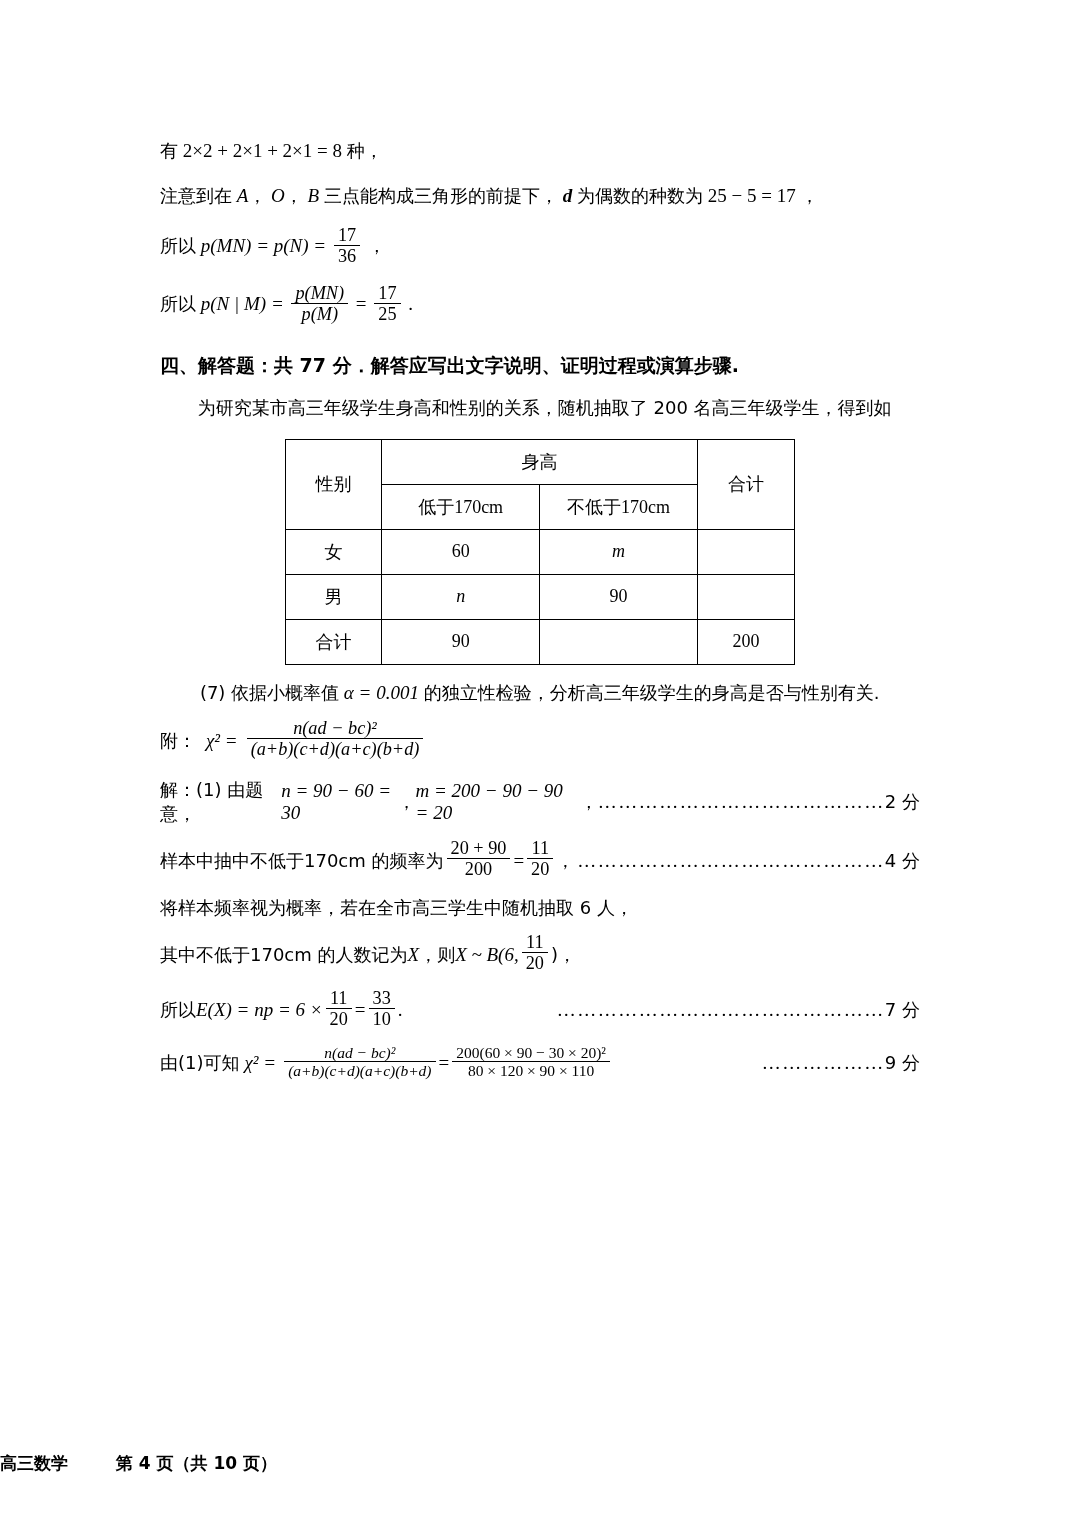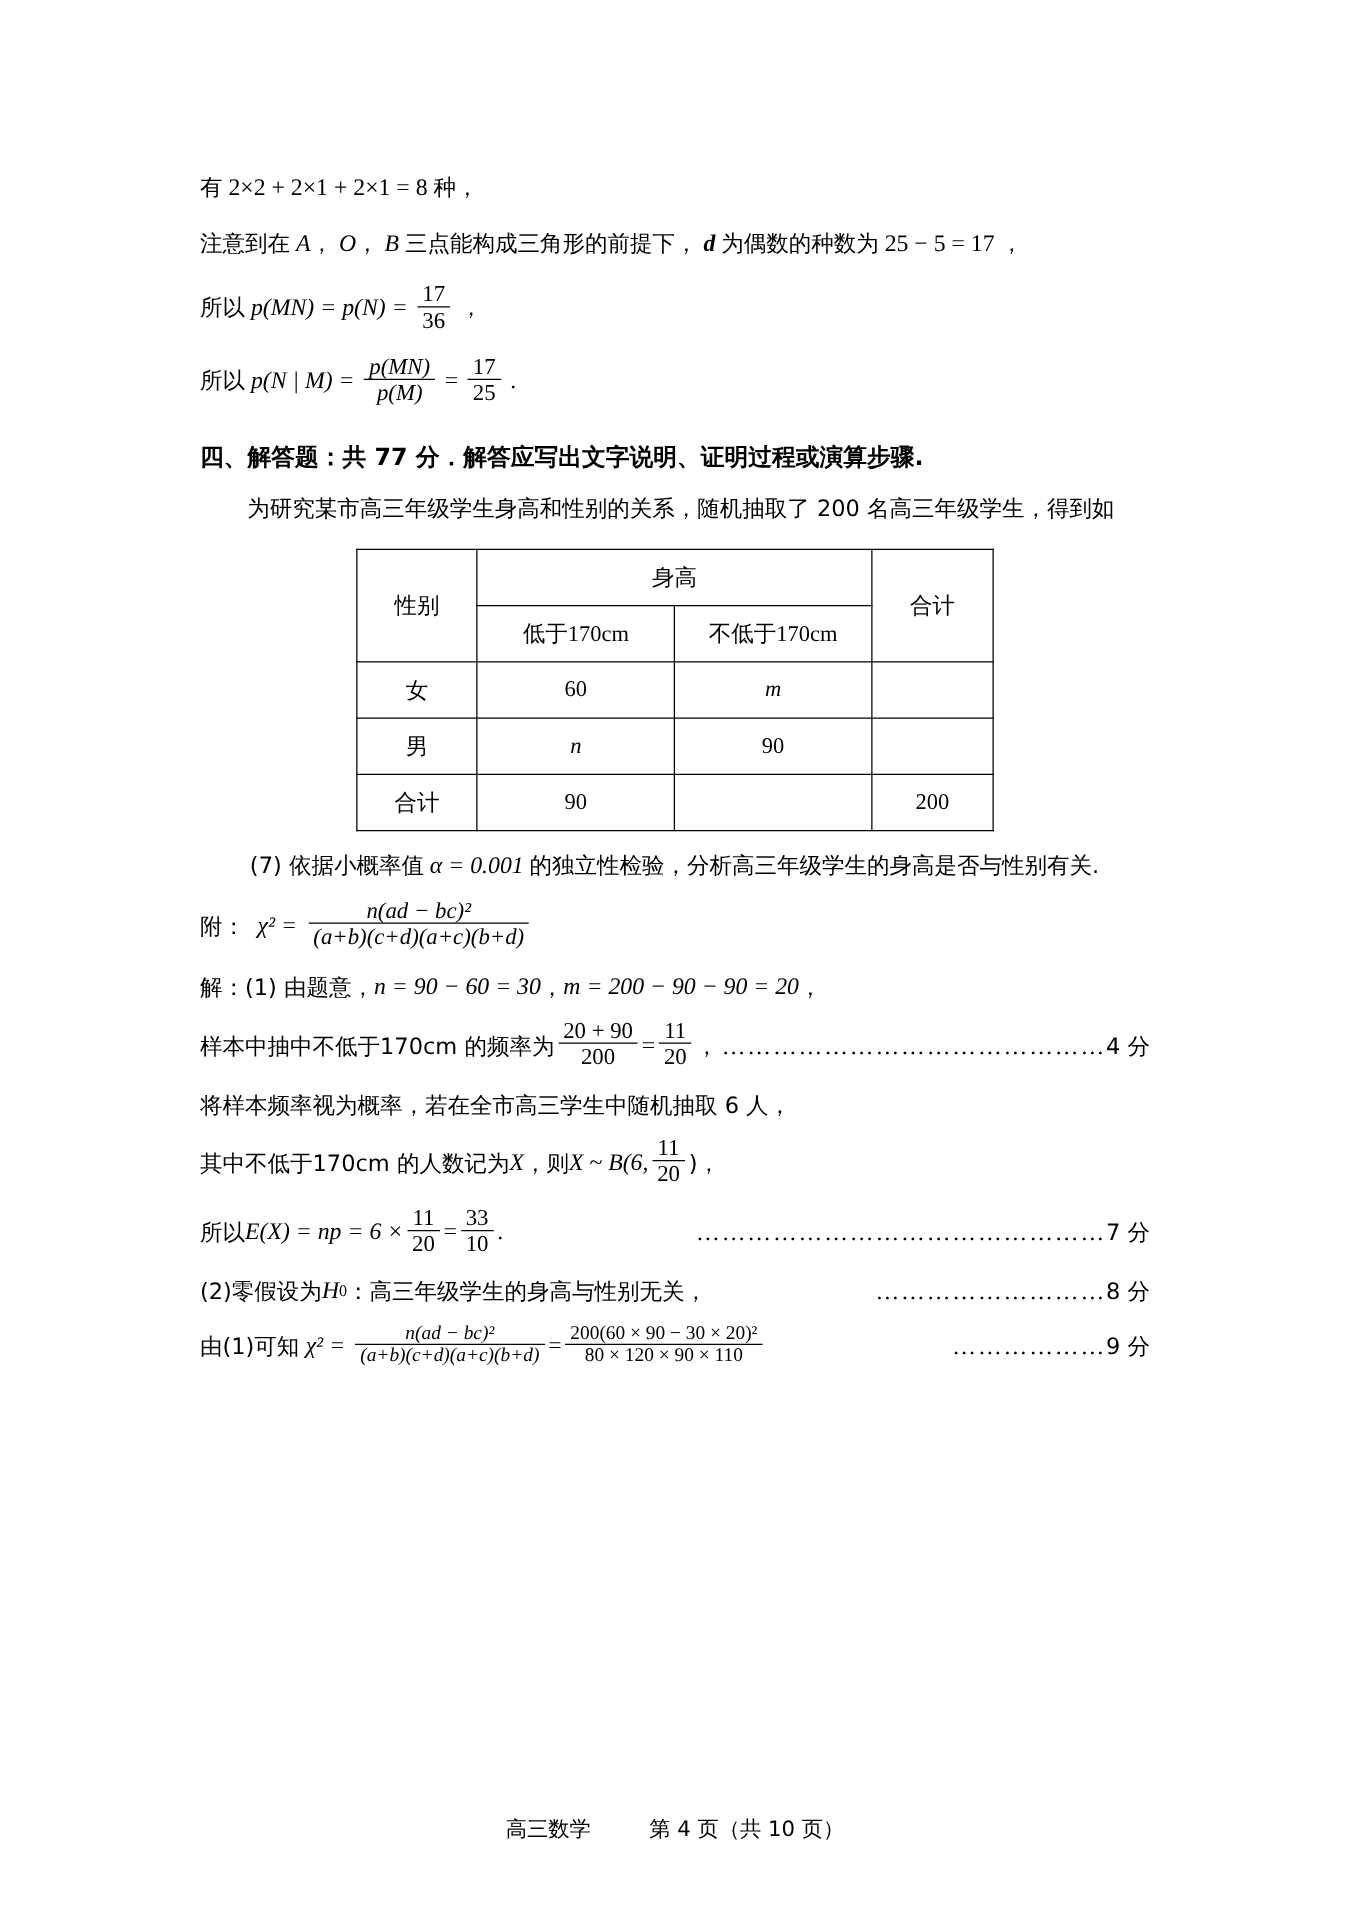--- a/index.html
+++ b/index.html
@@ -83,23 +83,24 @@
   table.ctab td.num, table.ctab th.num { font-family:"Liberation Serif", serif; }
   .tall { height:44px; }
 
   .dots { letter-spacing:1.5px; font-family:"Liberation Serif", serif; }
 
   .footer {
     position:absolute;
     left:0;
     bottom:52px;
     width:1080px;
-    text-align:center;
+    text-align:left;
     font-family:"DejaVu Sans", sans-serif;
     font-size:17px;
+    font-weight:bold;
   }
   .footer .gap { display:inline-block; width:36px; }
   .sub { font-size:0.68em; vertical-align:sub; }
   .rightmark { margin-left:auto; white-space:nowrap; }
   .rowline { display:flex; align-items:center; font-size:19px; margin:0 0 14px 0; }
 </style>
 </head>
 <body>
 
 <div class="page">
@@ -200,20 +201,21 @@
         <span class="den mi">(a+b)(c+d)(a+c)(b+d)</span>
       </span>
     </div>
 
     <div class="rowline" style="margin-top:16px;">
       <span class="cn">解：(1) 由题意，</span>
       <span class="mi">n = 90 − 60 = 30</span>
       <span class="cn">，</span>
       <span class="mi">m = 200 − 90 − 90 = 20</span>
       <span class="cn">，</span>
+      <span class="rightmark"><span class="dots">……………………………………</span><span class="cn">2 分</span></span>
     </div>
 
     <div class="rowline">
       <span class="cn">样本中抽中不低于170cm 的频率为</span>
       <span class="frac">
         <span class="num mn">20 + 90</span>
         <span class="den mn">200</span>
       </span>
       <span class="mn">=</span>
       <span class="frac">
@@ -249,27 +251,20 @@
       </span>
       <span class="mn">=</span>
       <span class="frac">
         <span class="num mn">33</span>
         <span class="den mn">10</span>
       </span>
       <span class="mn">.</span>
       <span class="rightmark"><span class="dots">…………………………………………</span><span class="cn">7 分</span></span>
     </div>
 
-    <div class="rowline">
-      <span class="cn">(2)零假设为</span>
-      <span class="mi">H</span>
-        <span class="sub mn">0</span>
-      <span class="cn">：高三年级学生的身高与性别无关，</span>
-      <span class="rightmark"><span class="dots">………………………</span><span class="cn">8 分</span></span>
-    </div>
 
     <div class="rowline" style="margin-top:4px;">
       <span class="cn">由(1)可知</span>
       <span class="mi" style="margin:0 5px;">χ²  =</span>
       <span class="frac sm">
         <span class="num mi">n(ad − bc)²</span>
         <span class="den mi">(a+b)(c+d)(a+c)(b+d)</span>
       </span>
       <span class="mn">=</span>
       <span class="frac sm">

